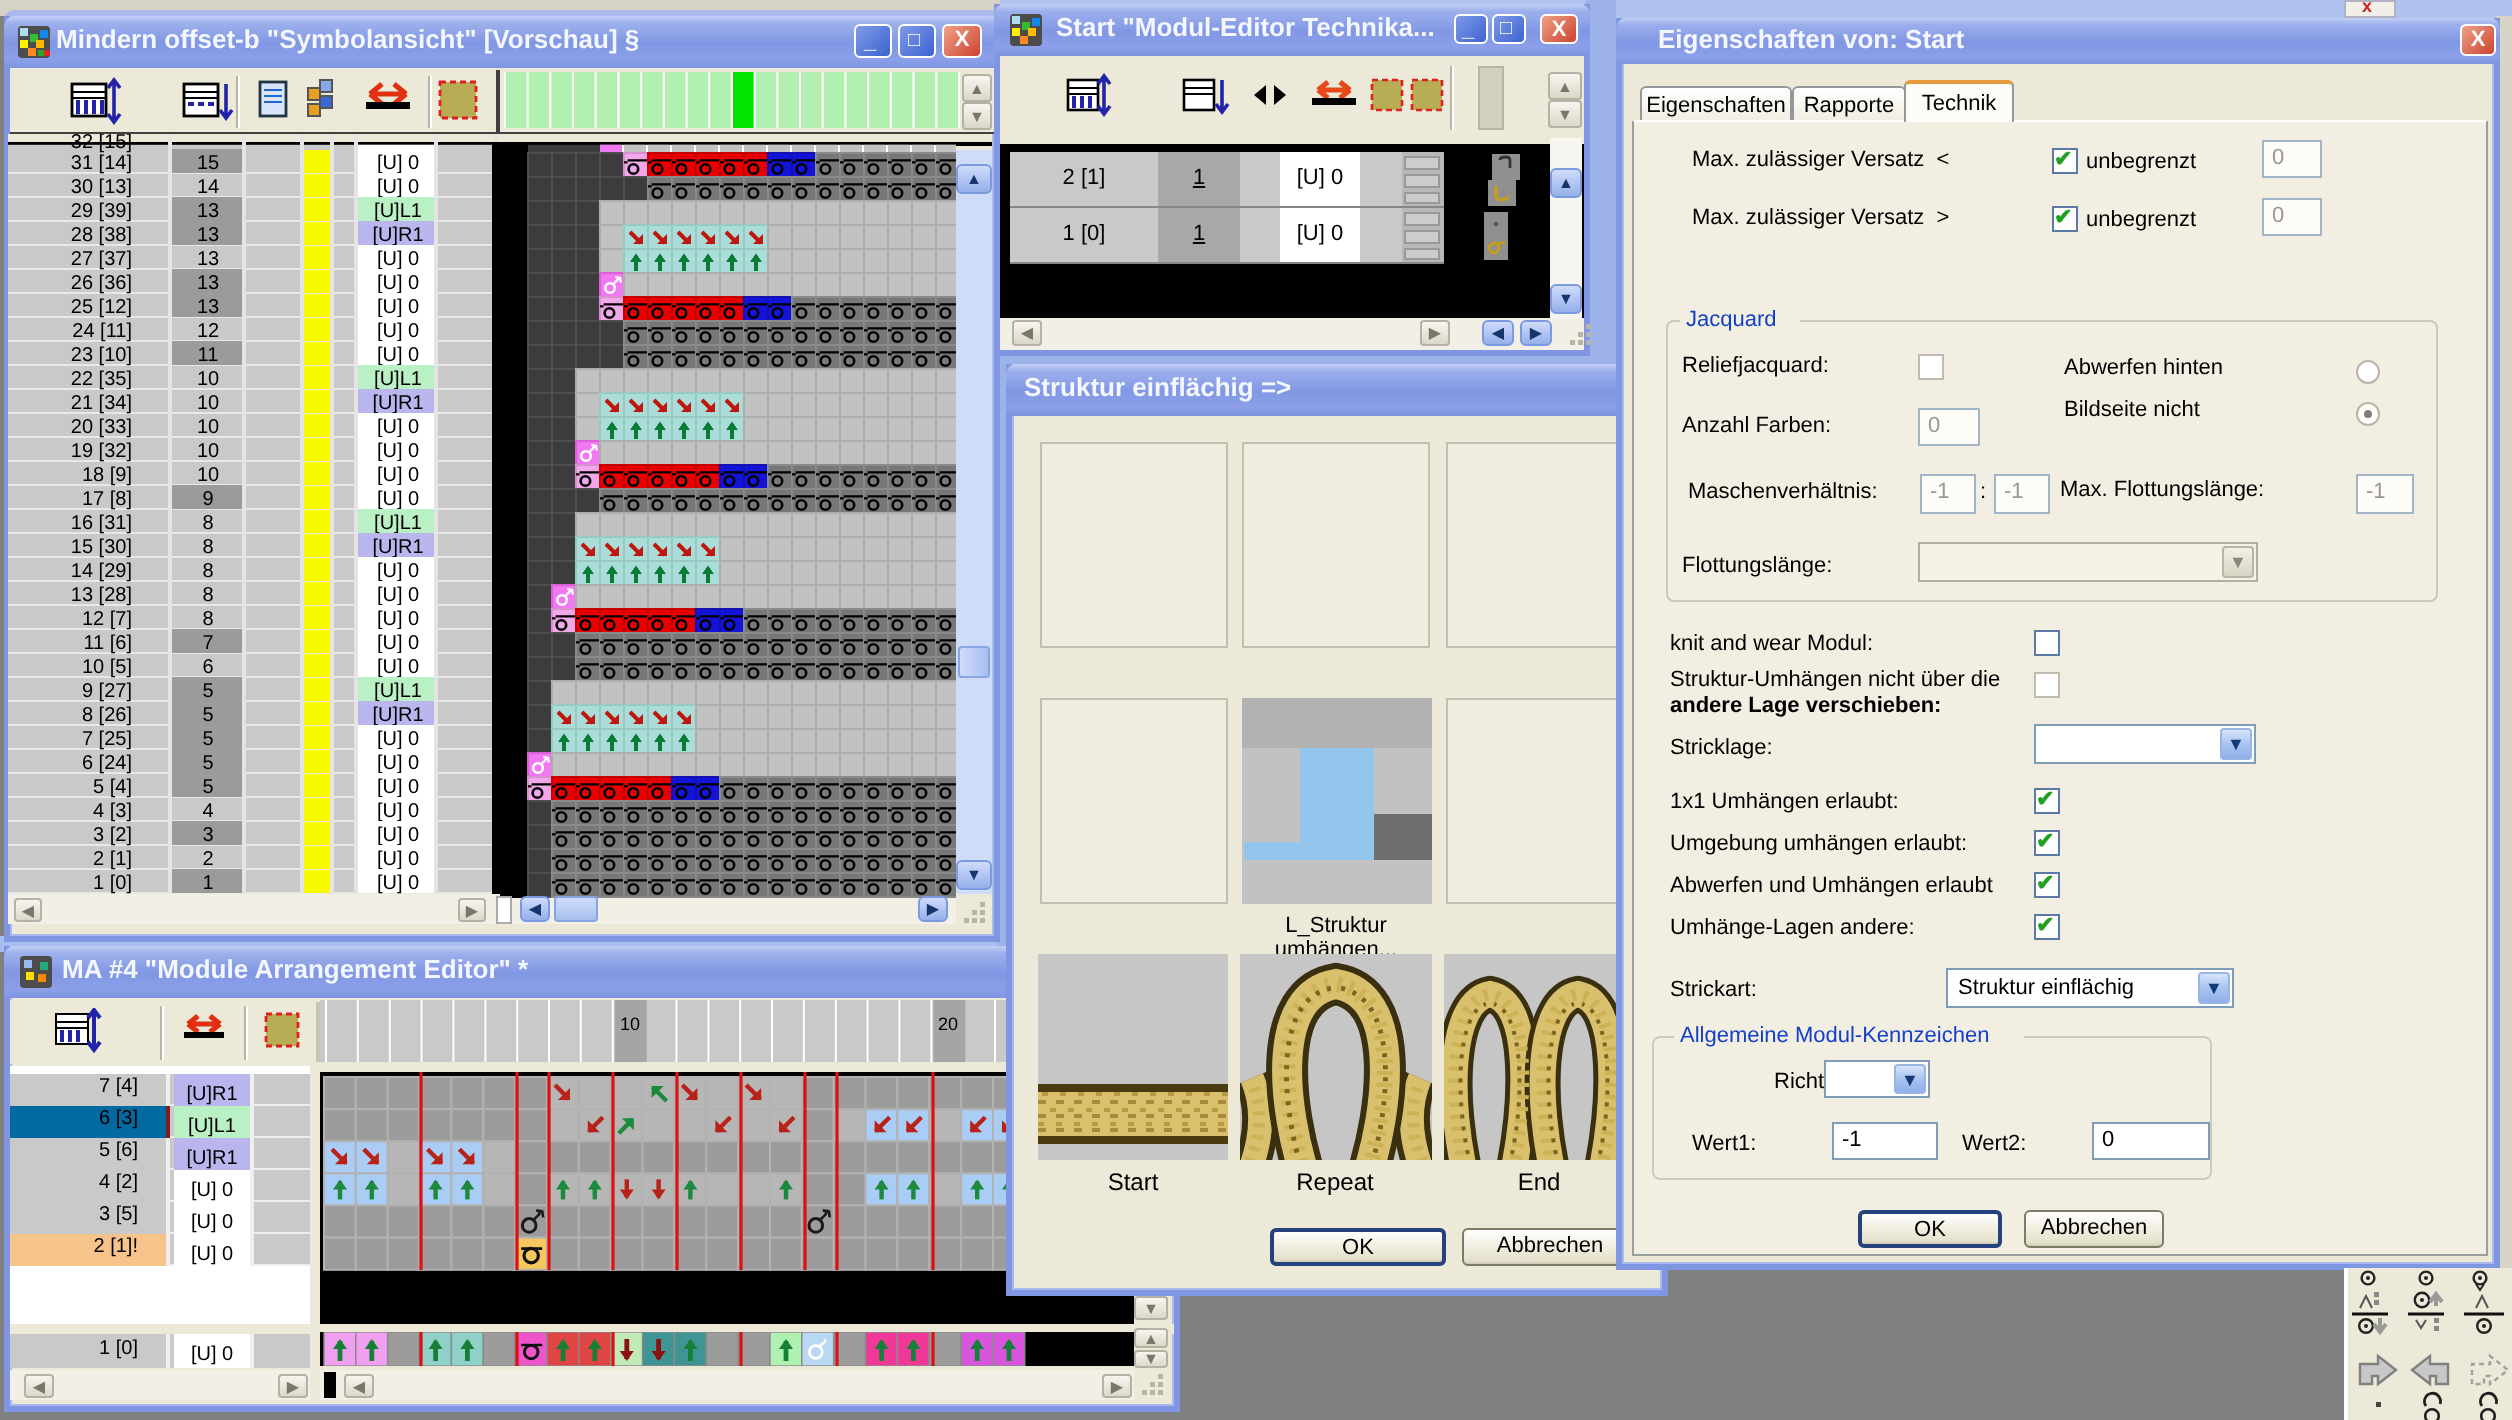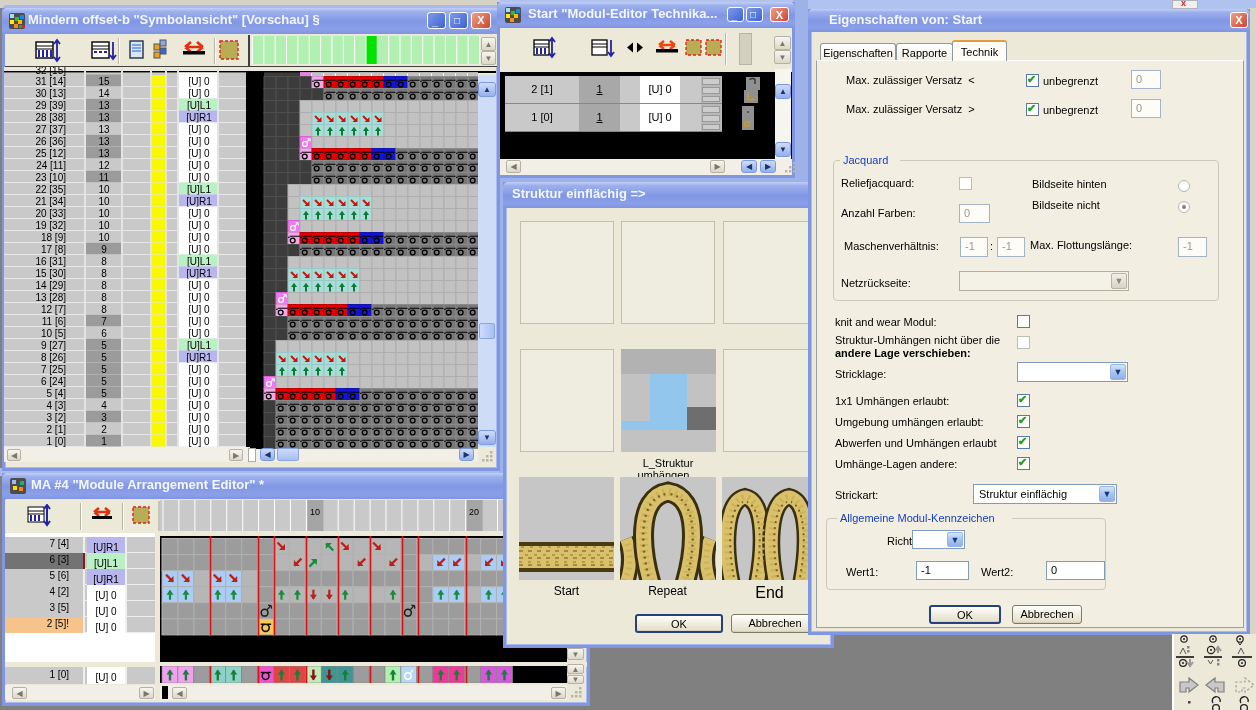--- a/index.html
+++ b/index.html
@@ -105,42 +105,42 @@
     <text x="155" y="15" font-size="9" text-anchor="middle" fill="#000">10</text>
     <text x="314" y="15" font-size="9" text-anchor="middle" fill="#000">20</text>
   </svg>
 <div class="abs" style="left:5px;top:533px;width:150px;height:129px;background:#ffffff"></div>
 <div class="abs" style="left:5px;top:537px;width:150px;height:16px;background:#c9c9c9;border-bottom:1px solid #ededed"></div>
 <div class="abs" style="left:5px;top:537px;width:80px;height:16px;background:#c9c9c9;border-right:2px solid #efefef">
     <span class="gtxt abs" style="right:14px;top:1px">7 [4]</span>
   </div>
 <div class="abs" style="left:87px;top:537px;width:40px;height:16px;background:#b9b6ee;border-right:2px solid #efefef;text-align:center"><span class="gtxt">[U]R1</span></div>
 <div class="abs" style="left:5px;top:553px;width:150px;height:16px;background:#c9c9c9;border-bottom:1px solid #ededed"></div>
-<div class="abs" style="left:5px;top:553px;width:80px;height:16px;background:#737373;border-right:2px solid #7f1d1d">
+<div class="abs" style="left:5px;top:553px;width:80px;height:16px;background:#0369a1;border-right:2px solid #7f1d1d">
     <span class="gtxt abs" style="right:14px;top:1px">6 [3]</span>
   </div>
 <div class="abs" style="left:87px;top:553px;width:40px;height:16px;background:#b9f0c4;border-right:2px solid #efefef;text-align:center"><span class="gtxt">[U]L1</span></div>
 <div class="abs" style="left:5px;top:569px;width:150px;height:16px;background:#c9c9c9;border-bottom:1px solid #ededed"></div>
 <div class="abs" style="left:5px;top:569px;width:80px;height:16px;background:#c9c9c9;border-right:2px solid #efefef">
     <span class="gtxt abs" style="right:14px;top:1px">5 [6]</span>
   </div>
 <div class="abs" style="left:87px;top:569px;width:40px;height:16px;background:#b9b6ee;border-right:2px solid #efefef;text-align:center"><span class="gtxt">[U]R1</span></div>
 <div class="abs" style="left:5px;top:585px;width:150px;height:16px;background:#c9c9c9;border-bottom:1px solid #ededed"></div>
 <div class="abs" style="left:5px;top:585px;width:80px;height:16px;background:#c9c9c9;border-right:2px solid #efefef">
     <span class="gtxt abs" style="right:14px;top:1px">4 [2]</span>
   </div>
 <div class="abs" style="left:87px;top:585px;width:40px;height:16px;background:#ffffff;border-right:2px solid #efefef;text-align:center"><span class="gtxt">[U] 0</span></div>
 <div class="abs" style="left:5px;top:601px;width:150px;height:16px;background:#c9c9c9;border-bottom:1px solid #ededed"></div>
 <div class="abs" style="left:5px;top:601px;width:80px;height:16px;background:#c9c9c9;border-right:2px solid #efefef">
     <span class="gtxt abs" style="right:14px;top:1px">3 [5]</span>
   </div>
 <div class="abs" style="left:87px;top:601px;width:40px;height:16px;background:#ffffff;border-right:2px solid #efefef;text-align:center"><span class="gtxt">[U] 0</span></div>
 <div class="abs" style="left:5px;top:617px;width:150px;height:16px;background:#c9c9c9;border-bottom:1px solid #ededed"></div>
 <div class="abs" style="left:5px;top:617px;width:80px;height:16px;background:#f6c38a;border-right:2px solid #efefef">
-    <span class="gtxt abs" style="right:14px;top:1px">2 [5]!</span>
+    <span class="gtxt abs" style="right:14px;top:1px">2 [1]!</span>
   </div>
 <div class="abs" style="left:87px;top:617px;width:40px;height:16px;background:#ffffff;border-right:2px solid #efefef;text-align:center"><span class="gtxt">[U] 0</span></div>
 <div class="abs" style="left:155px;top:533px;width:7px;height:129px;background:#ECE9D8"></div>
 <svg class="abs" style="left:160px;top:536px" width="407" height="127" viewBox="0 0 407 127">
     <defs>
       <g id="aup">
         <path d="M8,13 L8,4" stroke-width="2.2"></path>
         <path d="M4.5,8 L8,3 L11.5,8 z" stroke="none"></path>
       </g>
       <g id="adn">
@@ -1835,21 +1835,21 @@
       <path d="M11,112 C2,74 2,24 23,20 C44,24 42,74 34,112" stroke="#3a3010" stroke-width="18"></path>
       <path d="M11,112 C2,74 2,24 23,20 C44,24 42,74 34,112" stroke="#d9c06c" stroke-width="13"></path>
       <path d="M55,112 C46,74 46,24 67,20 C88,24 86,74 78,112" stroke="#3a3010" stroke-width="18"></path>
       <path d="M55,112 C46,74 46,24 67,20 C88,24 86,74 78,112" stroke="#d9c06c" stroke-width="13"></path>
       <path d="M11,112 C2,74 2,24 23,20 C44,24 42,74 34,112 M55,112 C46,74 46,24 67,20 C88,24 86,74 78,112" stroke="#cdb155" stroke-width="6" stroke-dasharray="2,4"></path>
       <path d="M12,100 C6,72 6,30 21,25 M34,100 C40,72 40,30 25,25 M56,100 C50,72 50,30 65,25 M78,100 C84,72 84,30 69,25" stroke="#7a641e" stroke-width="2" stroke-dasharray="2,4"></path>
     </g>
   </svg>
 <div class="abs" style="left:519px;top:584px;width:95px;height:14px;font-size:12px;text-align:center;color:#000">Start</div>
 <div class="abs" style="left:620px;top:584px;width:95px;height:14px;font-size:12px;text-align:center;color:#000">Repeat</div>
-<div class="abs" style="left:722px;top:584px;width:95px;height:14px;font-size:16px;text-align:center;color:#000">End</div>
+<div class="abs" style="left:722px;top:584px;width:95px;height:14px;font-size:12px;text-align:center;color:#000">End</div>
 <div class="btn abs" style="left:635px;top:614px;width:88px;height:19px;line-height:17px;border:2px solid #26427e">OK</div>
 <div class="btn abs" style="left:731px;top:614px;width:88px;height:19px;line-height:17px">Abbrechen</div>
 <div class="abs" style="left:808px;top:9px;width:442px;height:626px;background:#ECE9D8;border:3px solid #7f96e2;box-shadow:inset 0 0 0 1px #aab9ee;border-top:none"></div>
 <div class="abs" style="left:808px;top:9px;width:442px;height:23px;background:linear-gradient(180deg,#c3d0f6,#9db0ec 14%,#8297e4 52%,#8ba0e8 82%,#8095e2);border-radius:5px 5px 0 0"></div>
 <div class="abs" style="left:829px;top:12px;width:300px;height:18px;color:#f4f7ff;font-weight:bold;font-size:13px">Eigenschaften von: Start</div>
 <div class="wbtn cl abs" style="left:1230px;top:12px;width:18px;height:16px;"><span style="line-height:15px">X</span></div>
 <div class="tab abs" style="left:820px;top:43px;width:76px;height:18px;line-height:18px">Eigenschaften</div>
 <div class="tab abs" style="left:896px;top:43px;width:57px;height:18px;line-height:18px">Rapporte</div>
 <div class="tab abs" style="left:952px;top:40px;width:55px;height:21px;line-height:20px;background:#fdfcf7;border-top:2px solid #e89b3c;z-index:3">Technik</div>
 <div class="abs" style="left:816px;top:60px;width:428px;height:568px;background:#f2efe2;border:1px solid #9aa0a0;border-top:1px solid #fff"></div>
@@ -1862,35 +1862,35 @@
 <div class="lbl" style="left:846px;top:103px;width:200px;height:13px;">Max. zulässiger Versatz &nbsp;&gt;</div>
 <div class="cb" style="left:1026px;top:103px;width:13px;height:13px;">
     <span class="ck">✔</span>
   </div>
 <div class="lbl" style="left:1043px;top:104px;width:70px;height:13px;">unbegrenzt</div>
 <div class="inp dis abs" style="left:1131px;top:99px;width:30px;height:19px;color:#9a9890">0</div>
 <div class="grp" style="left:833px;top:160px;width:386px;height:141px;"></div>
 <div class="blbl" style="left:840px;top:154px;width:60px;height:13px;background:#f2efe2;padding:0 3px">Jacquard</div>
 <div class="lbl" style="left:841px;top:177px;width:120px;height:13px;">Reliefjacquard:</div>
 <div class="cb dis" style="left:959px;top:177px;width:13px;height:13px;"></div>
-<div class="lbl" style="left:1032px;top:178px;width:110px;height:13px;">Bildseite hinten</div>
+<div class="lbl" style="left:1032px;top:178px;width:110px;height:13px;">Abwerfen hinten</div>
 <div class="rad" style="left:1178px;top:180px;width:12px;height:12px;"></div>
 <div class="lbl" style="left:1032px;top:199px;width:110px;height:13px;">Bildseite nicht</div>
 <div class="rad" style="left:1178px;top:201px;width:12px;height:12px;">
     <i class="abs" style="left:3px;top:3px;width:4px;height:4px;border-radius:50%;background:#808074"></i>
   </div>
 <div class="lbl" style="left:841px;top:207px;width:120px;height:13px;">Anzahl Farben:</div>
 <div class="inp dis abs" style="left:959px;top:204px;width:31px;height:19px;color:#9a9890">0</div>
 <div class="lbl" style="left:844px;top:240px;width:130px;height:13px;">Maschenverhältnis:</div>
 <div class="inp dis abs" style="left:960px;top:237px;width:28px;height:20px;color:#9a9890">-1</div>
 <div class="lbl" style="left:990px;top:240px;width:6px;height:13px;">:</div>
 <div class="inp dis abs" style="left:997px;top:237px;width:28px;height:20px;color:#9a9890">-1</div>
 <div class="lbl" style="left:1030px;top:239px;width:140px;height:13px;">Max. Flottungslänge:</div>
 <div class="inp dis abs" style="left:1178px;top:237px;width:29px;height:20px;color:#9a9890">-1</div>
-<div class="lbl" style="left:841px;top:277px;width:120px;height:13px;">Netzrückseite:</div>
+<div class="lbl" style="left:841px;top:277px;width:120px;height:13px;">Flottungslänge:</div>
 <div class="combo dis abs" style="left:959px;top:271px;width:170px;height:20px;">
     <span class="ar">▼</span>
   </div>
 <div class="lbl" style="left:835px;top:316px;width:180px;height:13px;">knit and wear Modul:</div>
 <div class="cb" style="left:1017px;top:315px;width:13px;height:13px;"></div>
 <div class="lbl" style="left:835px;top:334px;width:200px;height:13px;">Struktur-Umhängen nicht über die</div>
 <div class="lbl" style="left:835px;top:347px;width:200px;height:13px;font-weight:bold;">andere Lage verschieben:</div>
 <div class="cb dis" style="left:1017px;top:336px;width:13px;height:13px;"></div>
 <div class="lbl" style="left:835px;top:368px;width:100px;height:13px;">Stricklage:</div>
 <div class="combo abs" style="left:1017px;top:362px;width:111px;height:20px;">

